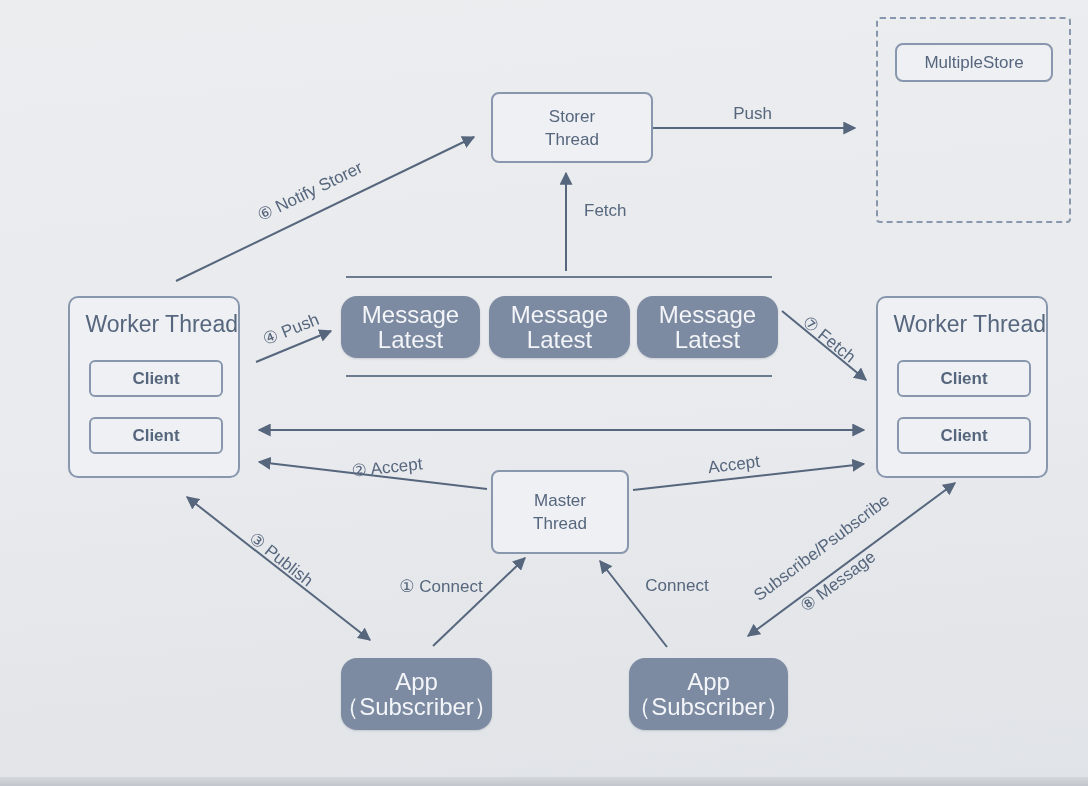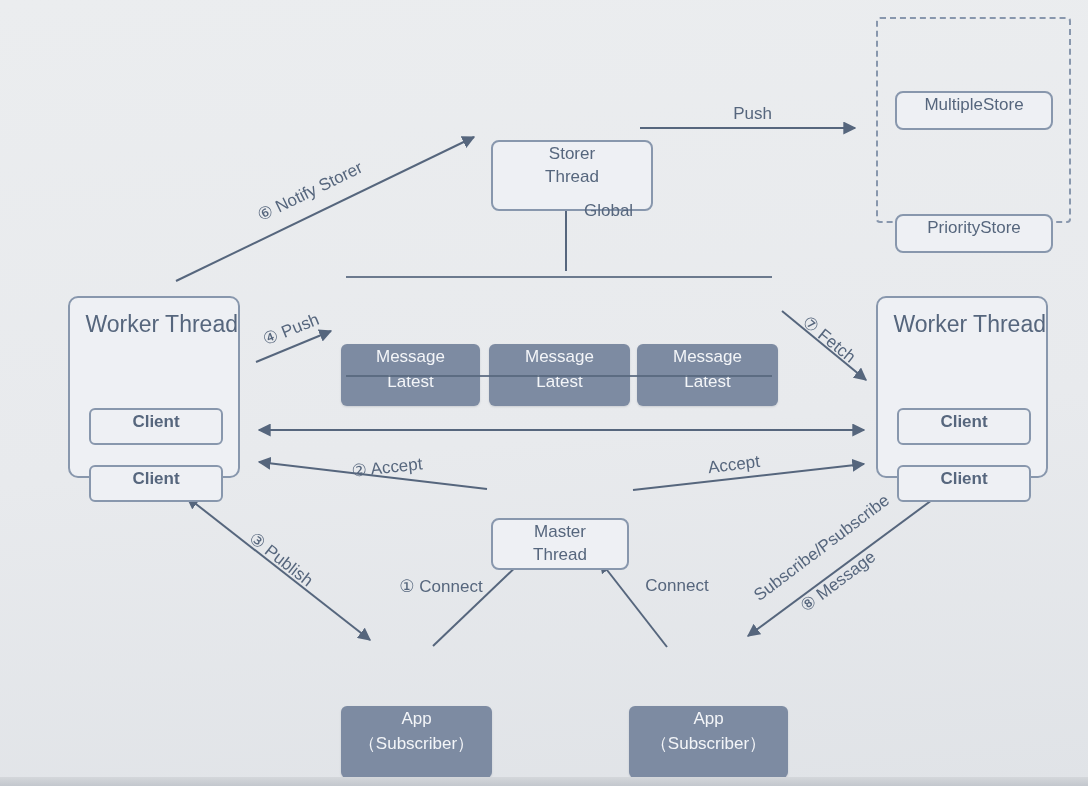--- a/index.html
+++ b/index.html
@@ -9,28 +9,28 @@
   .canvas {
     position:relative; width:1088px; height:786px;
     background:linear-gradient(175deg, var(--bg-top) 0%, var(--bg-mid) 55%, var(--bg-bottom) 100%);
   }
   .edges { position:absolute; left:0; top:0; width:1088px; height:786px; pointer-events:none; }
   .edge { stroke:var(--ink); stroke-width:2; fill:none; }
 
   .node {
     position:absolute; border:2px solid var(--box-border); border-radius:8px;
     background:var(--box-fill); color:var(--ink);
-    display:flex; flex-direction:column; align-items:center; 
-    font-size:17px; line-height:23px; text-align:center;margin-top:48px;
+    display:flex; flex-direction:column; align-items:center; justify-content:center;
+    font-size:17px; line-height:23px; text-align:center;
   }
   .node span { display:block; }
 
   .filled {
-    background:var(--node-fill); border:none; border-radius:6px;
-    color:var(--node-text); font-size:17px; line-height:25px;
+    background:var(--node-fill); border:none; border-radius:16px;
+    color:var(--node-text); font-size:24px; line-height:25px;
     box-shadow:0 1px 2px rgba(60,70,90,.18);
   }
 
   .container {
     position:absolute; border:2px solid var(--box-border); border-radius:10px;
     background:var(--box-fill);
   }
   .container .wt-title {
     position:absolute; left:0; right:0; top:13px; text-align:right;
     color:var(--ink); font-size:23px;
@@ -81,23 +81,20 @@
 
   <div class="node" style="left:491px;top:92px;width:162px;height:71px">
     <span>Storer</span>
     <span>Thread</span>
   </div>
 
   <div class="dashed-container" style="left:876px;top:17px;width:195px;height:206px">
     <div class="node" style="left:17px;top:24px;width:158px;height:39px">
       <span>MultipleStore</span>
     </div>
-    <div class="node" style="left:17px;top:147px;width:158px;height:39px">
-      <span>PriorityStore</span>
-    </div>
   </div>
 
   <div class="rule" style="left:346px;top:276px;width:426px"></div>
   <div class="node filled" style="left:341px;top:296px;width:139px;height:62px">
     <span>Message</span>
     <span>Latest</span>
   </div>
   <div class="node filled" style="left:489px;top:296px;width:141px;height:62px">
     <span>Message</span>
     <span>Latest</span>
@@ -121,37 +118,37 @@
   <div class="container" style="left:876px;top:296px;width:172px;height:182px">
     <div class="wt-title">Worker Thread</div>
     <div class="node client" style="left:19px;top:62px;width:134px;height:37px">
       <span>Client</span>
     </div>
     <div class="node client" style="left:19px;top:119px;width:134px;height:37px">
       <span>Client</span>
     </div>
   </div>
 
-  <div class="node" style="left:491px;top:470px;width:138px;height:52px">
+  <div class="node" style="left:491px;top:470px;width:138px;height:84px">
     <span>Master</span>
     <span>Thread</span>
   </div>
 
   <div class="node filled" style="left:341px;top:658px;width:151px;height:72px">
     <span>App</span>
     <span>（Subscriber）</span>
   </div>
   <div class="node filled" style="left:629px;top:658px;width:159px;height:72px">
     <span>App</span>
     <span>（Subscriber）</span>
   </div>
 
   <div class="edge-label" style="left:210px;top:181px;width:200px;transform:rotate(-26deg)">⑥ Notify Storer</div>
   <div class="edge-label" style="left:700px;top:104px;width:105px">Push</div>
-  <div class="edge-label" style="left:584px;top:201px;width:80px;text-align:left">Global</div>
+  <div class="edge-label" style="left:584px;top:201px;width:80px;text-align:left">Fetch</div>
   <div class="edge-label" style="left:231px;top:319px;width:120px;transform:rotate(-22deg)">④ Push</div>
   <div class="edge-label" style="left:769px;top:329px;width:120px;transform:rotate(39deg)">⑦ Fetch</div>
   <div class="edge-label" style="left:307px;top:457px;width:160px;transform:rotate(-6deg)">② Accept</div>
   <div class="edge-label" style="left:674px;top:455px;width:120px;transform:rotate(-7deg)">Accept</div>
   <div class="edge-label" style="left:211px;top:549px;width:140px;transform:rotate(38deg)">③ Publish</div>
   <div class="edge-label" style="left:371px;top:576px;width:140px">① Connect</div>
   <div class="edge-label" style="left:617px;top:576px;width:120px">Connect</div>
   <div class="edge-label" style="left:712px;top:538px;width:220px;transform:rotate(-37deg)">Subscribe/Psubscribe</div>
   <div class="edge-label" style="left:758px;top:571px;width:160px;transform:rotate(-37deg)">⑧ Message</div>
 

